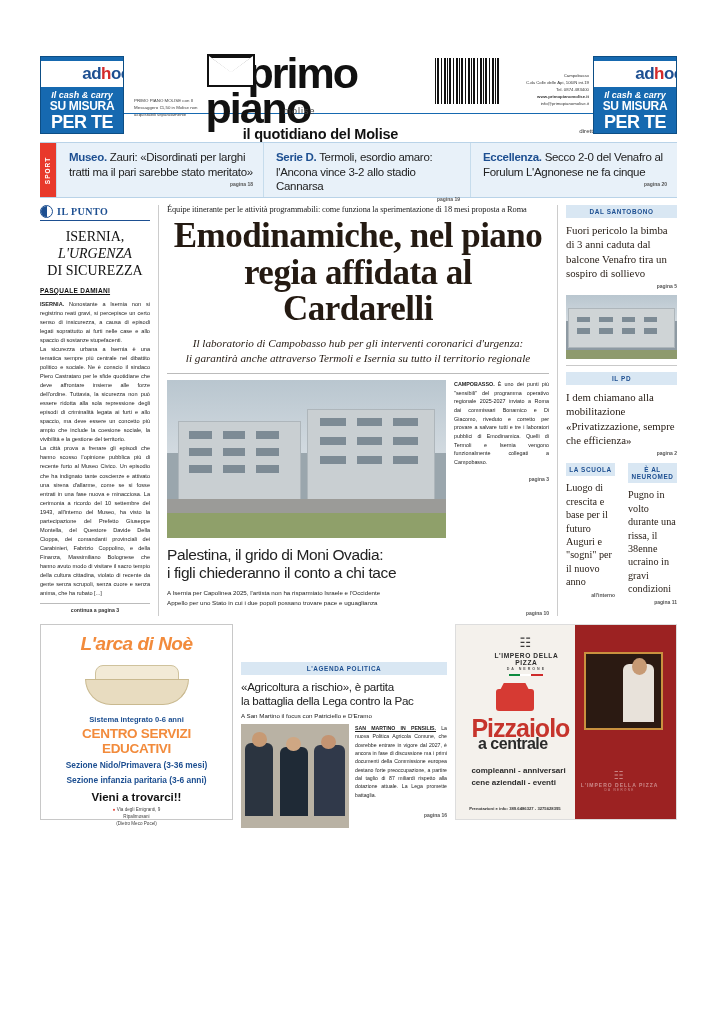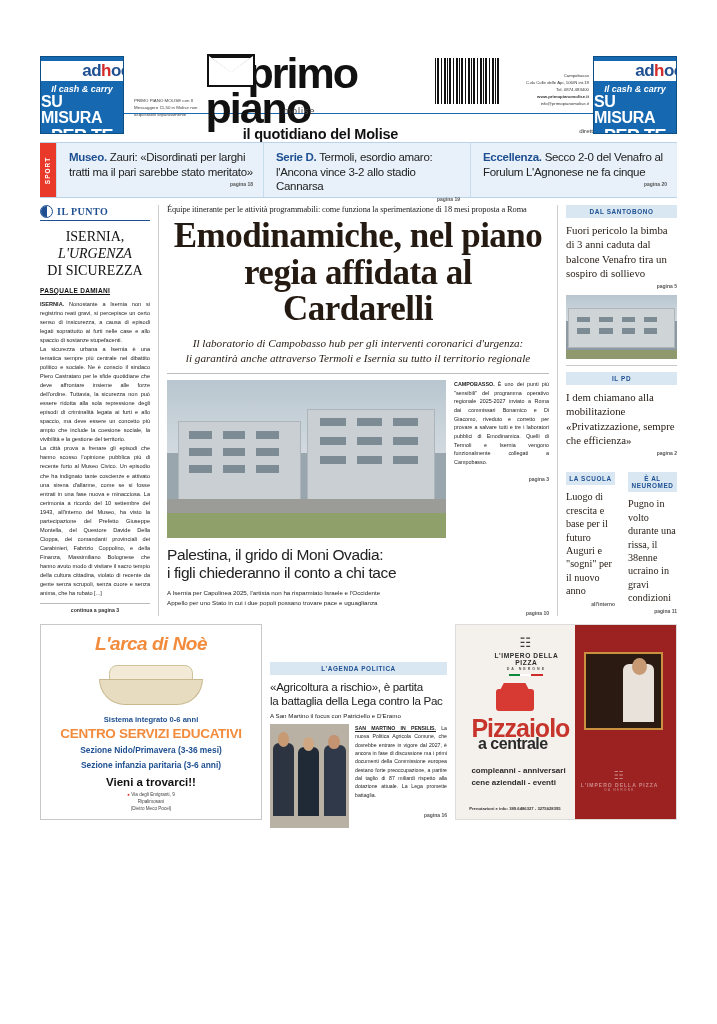--- a/index.html
+++ b/index.html
@@ -19,21 +19,21 @@
     border: 1px solid #0d4e85;
     display: flex; flex-direction: column; align-items: center;
     justify-content: flex-start; padding-top: 4px; position: relative; overflow: hidden;
   }
   .adhoc-white { background:#fff; width:82px; height:26px; display:flex; align-items:center; justify-content:center; }
   .adhoc-word { font-size: 17px; font-weight: bold; letter-spacing: -0.5px; margin-left: 48px; }
   .adhoc-word .ad { color: #1d4f91; }
   .adhoc-word .h { color: #d42b2b; }
   .adhoc-word .oc { color: #1d4f91; }
   .adhoc-l1 { color:#fff; font-size: 9px; font-weight: bold; font-style: italic; margin-top: 3px; }
-  .adhoc-l2 { color:#fff; font-size: 16px; font-weight: bold; letter-spacing:-0.3px; line-height:1; }
+  .adhoc-l2 { color:#fff; font-size: 12px; font-weight: bold; letter-spacing:-0.3px; line-height:1; }
   .adhoc-l3 { color:#fff; font-size: 18px; font-weight: bold; letter-spacing:-0.5px; line-height:1; margin-top:1px;}
 
   .masthead-note { width: 88px; font-size: 4.4px; line-height: 1.55; color: #3a3a3a; padding: 42px 4px 0 10px; }
 
   .logo-wrap { flex: 1; display:flex; flex-direction: column; align-items:center; justify-content:flex-start; position: relative; }
   .logo-img { position: relative; width: 230px; height: 62px; }
   .logo-text { font-size: 43px; font-weight: bold; color:#111; letter-spacing: -2px; line-height: 0.82;
      font-family: "Liberation Sans", sans-serif; }
   .logo-l1 { padding-left: 42px; }
   .logo-l2 { padding-left: 0px; }
@@ -113,27 +113,27 @@
   .pal-sub { font-size:6.2px; line-height:1.62; color:#222; margin-top:6px; }
 
   
   .rbox-label { background:#d9e7f3; text-align:center; font-size:6.4px; font-weight:bold; color:#1d4f91;
      letter-spacing:0.6px; padding:3px 0; }
   .rbox-head { font-family:"Liberation Serif", serif; font-size:10.8px; line-height:1.32; color:#241a12; margin-top:5px;}
   .rbox-photo { height:64px; margin-top:6px; position:relative; overflow:hidden; background:#8e9aa3;}
   .rpagina { font-size:5px; font-weight:bold; color:#555; text-align:right; margin-top:3px; }
   .rhr { border-top:1px solid #c9c9c9; margin-top:6px; }
 
-  .two-small { display:flex; gap:13px; margin-top:16px; }
+  .two-small { display:flex; gap:13px; margin-top:7px; }
   .two-small > div { flex:1; }
   .two-small .rbox-head { font-size:10.2px; }
 
   
   .bottom { display:flex; margin-top:8px; gap:8px; }
-  .ad-noe { width: 222px; border:1px solid #c8c8c8; background:#fff; padding:8px 6px 6px; text-align:center; height:196px;}
+  .ad-noe { width: 193px; border:1px solid #c8c8c8; background:#fff; padding:8px 6px 6px; text-align:center; height:196px;}
   .noe-title { font-size:19px; font-weight:bold; color:#f28b3c; font-style:italic; letter-spacing:-0.5px; }
   .noe-art { height:52px; margin:4px auto 2px; width:120px; position:relative; }
   .ark { position:absolute; left:8px; bottom:6px; width:104px; height:26px; background:#e8dcc0;
      border:1px solid #c9b98f; border-radius: 0 0 36px 36px; }
   .ark-top { position:absolute; left:18px; bottom:28px; width:84px; height:18px; background:#f2ead6;
      border:1px solid #cfc29c; border-radius: 8px 8px 0 0;}
   .noe-sys { font-size:7.6px; font-weight:bold; color:#1d4f91; margin-top:4px;}
   .noe-centro { font-size:13.5px; font-weight:bold; color:#f28b3c; letter-spacing:-0.3px; margin-top:2px;}
   .noe-sez { font-size:8.4px; font-weight:bold; color:#1d4f91; line-height:1.45; margin-top:3px;}
   .noe-vieni { font-size:11.5px; font-weight:bold; color:#111; margin-top:5px;}

